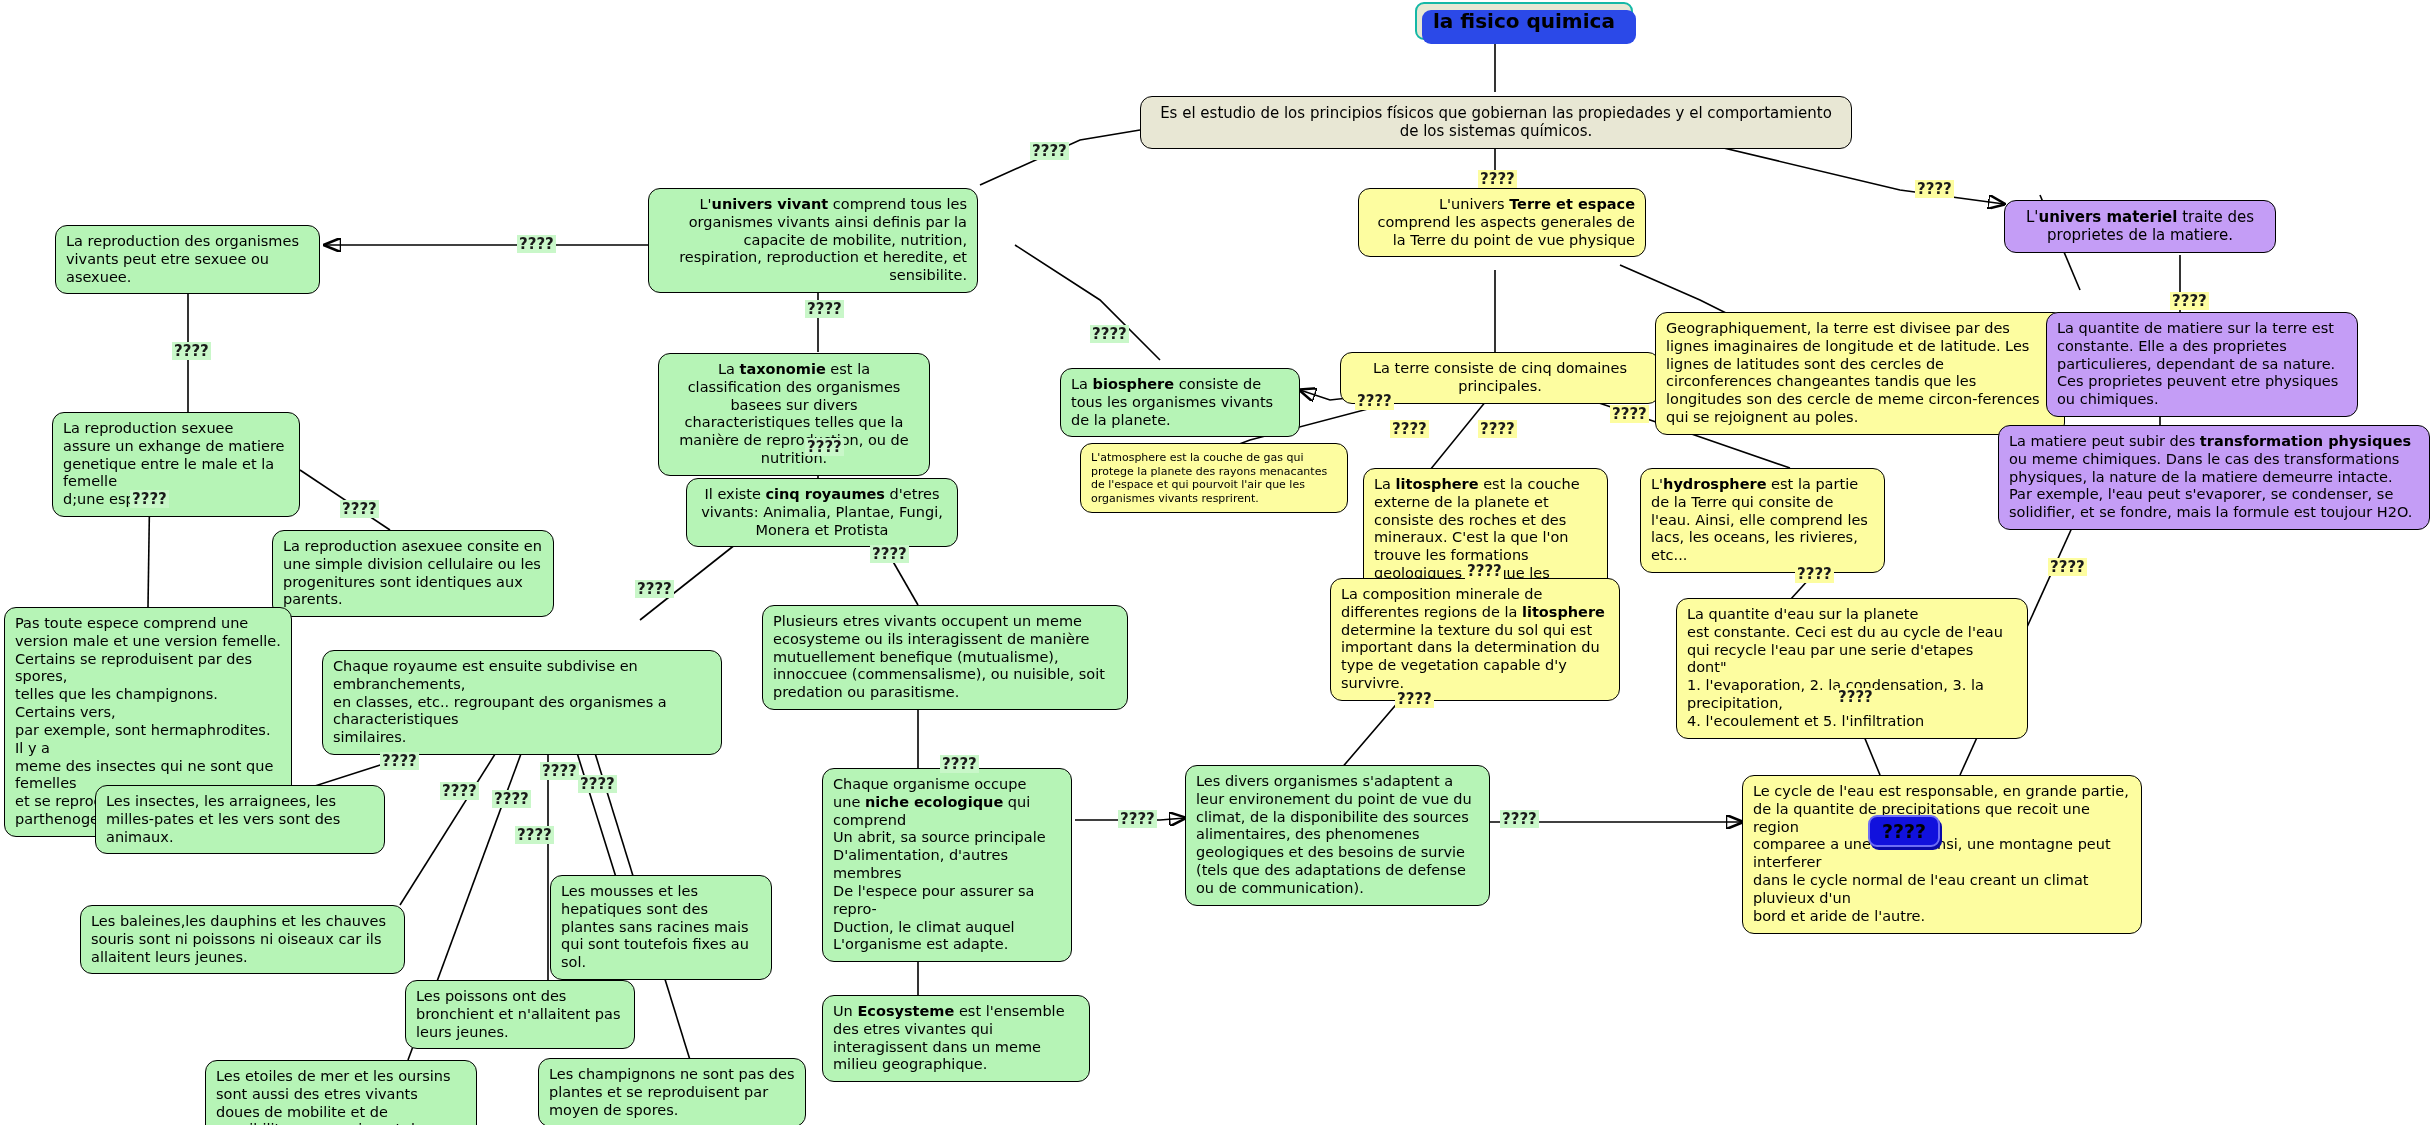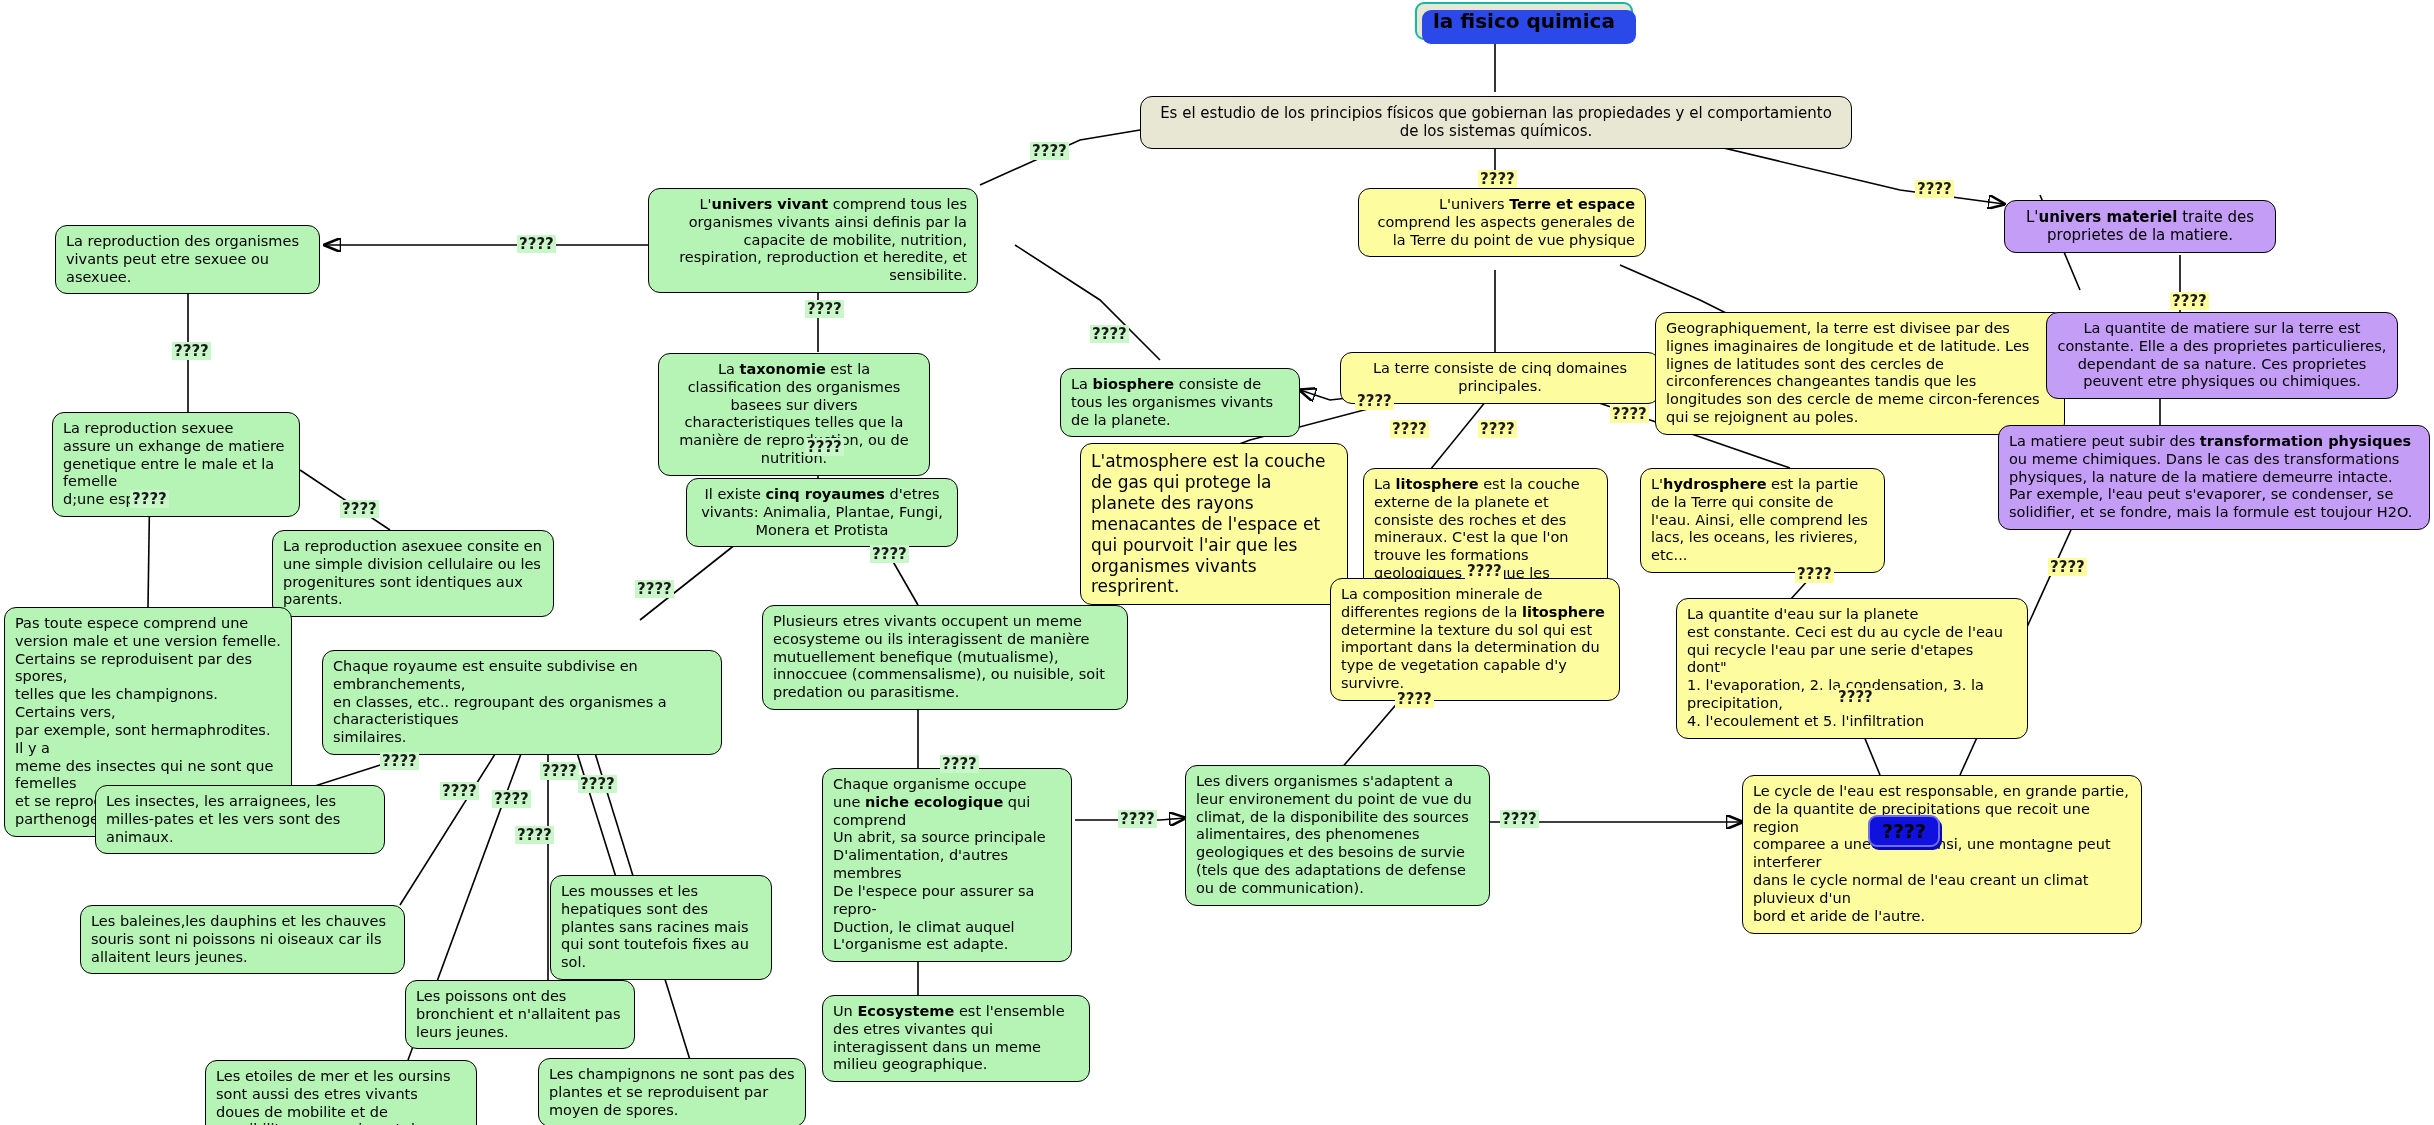--- a/index.html
+++ b/index.html
@@ -177,21 +177,21 @@
 L'organisme est adapte.</div>
 
   <div class="node green" style="left:822px;top:995px;width:268px;font-size:14.5px;white-space:normal;">Un <b>Ecosysteme</b> est l'ensemble des etres vivantes qui interagissent dans un meme milieu geographique.</div>
 
   <div class="node green" style="left:1185px;top:765px;width:305px;font-size:14.5px;white-space:normal;">Les divers organismes s'adaptent a leur environement du point de vue du climat, de la disponibilite des sources alimentaires, des phenomenes geologiques et des besoins de survie (tels que des adaptations de defense ou de communication).</div>
 
   <div class="node green" style="left:1060px;top:368px;width:240px;font-size:14.5px;white-space:normal;">La <b>biosphere</b> consiste de tous les organismes vivants de la planete.</div>
 
   <div class="node yellow" style="left:1340px;top:352px;width:320px;font-size:14.5px;text-align:center;white-space:normal;">La terre consiste de cinq domaines principales.</div>
 
-  <div class="node yellow" style="left:1080px;top:443px;width:268px;font-size:17px;white-space:normal;">L'atmosphere est la couche de gas qui protege la planete des rayons menacantes de l'espace et qui pourvoit l'air que les organismes vivants resprirent.</div>
+  <div class="node yellow" style="left:1080px;top:443px;width:268px;font-size:11px;white-space:normal;">L'atmosphere est la couche de gas qui protege la planete des rayons menacantes de l'espace et qui pourvoit l'air que les organismes vivants resprirent.</div>
 
   <div class="node yellow" style="left:1363px;top:468px;width:245px;font-size:14.5px;white-space:normal;">La <b>litosphere</b> est la couche externe de la planete et consiste des roches et des mineraux. C'est la que l'on trouve les formations geologiques tels que les montagnes.</div>
 
   <div class="node yellow" style="left:1640px;top:468px;width:245px;font-size:14.5px;white-space:normal;">L'<b>hydrosphere</b> est la partie de la Terre qui consite de l'eau.  Ainsi, elle comprend les lacs, les oceans, les rivieres, etc...</div>
 
   <div class="node yellow" style="left:1330px;top:578px;width:290px;font-size:14.5px;white-space:normal;">La composition minerale de differentes regions de la <b>litosphere</b> determine la texture du sol qui est important dans la determination du type de vegetation capable d'y survivre.</div>
 
   <div class="node yellow" style="left:1655px;top:312px;width:410px;font-size:14.5px;white-space:normal;">Geographiquement, la terre est divisee par des lignes imaginaires de longitude et de latitude. Les lignes de latitudes sont des cercles de circonferences changeantes tandis que les longitudes son des cercle de meme circon-ferences qui se rejoignent au poles.</div>
 
   <div class="node yellow" style="left:1676px;top:598px;width:352px;font-size:14.5px;">La quantite d'eau sur la planete
@@ -199,21 +199,21 @@
 qui recycle l'eau par une serie d'etapes dont"
 1. l'evaporation, 2. la condensation, 3. la precipitation,
 4. l'ecoulement et 5. l'infiltration</div>
 
   <div class="node yellow" style="left:1742px;top:775px;width:400px;font-size:14.5px;">Le cycle de l'eau est responsable, en grande partie,
 de la quantite de precipitations que recoit une region
 comparee a une autre. Ainsi, une montagne peut interferer
 dans le cycle normal de l'eau creant un climat pluvieux d'un
 bord et aride de l'autre.</div>
 
-  <div class="node purple" style="left:2046px;top:312px;width:352px;font-size:14.5px;white-space:normal;text-align:center;">La quantite de matiere sur la terre est constante.  Elle a des proprietes particulieres, dependant de sa nature. Ces proprietes peuvent etre physiques ou chimiques.</div>
+  <div class="node purple" style="left:2046px;top:312px;width:312px;font-size:14.5px;white-space:normal;">La quantite de matiere sur la terre est constante.  Elle a des proprietes particulieres, dependant de sa nature. Ces proprietes peuvent etre physiques ou chimiques.</div>
 
   <div class="node purple" style="left:1998px;top:425px;width:432px;font-size:14.5px;white-space:normal;">La matiere peut subir des <b>transformation physiques</b> ou meme chimiques.  Dans le cas des transformations physiques, la nature de la matiere demeurre intacte.  Par exemple, l'eau peut s'evaporer, se condenser, se solidifier, et se fondre, mais la formule est toujour H2O.</div>
 
   <div class="lbl g" style="left:1030px;top:142px;">????</div>
   <div class="lbl y" style="left:1478px;top:170px;">????</div>
   <div class="lbl y" style="left:1915px;top:180px;">????</div>
   <div class="lbl g" style="left:517px;top:235px;">????</div>
   <div class="lbl g" style="left:172px;top:342px;">????</div>
   <div class="lbl g" style="left:130px;top:490px;">????</div>
   <div class="lbl g" style="left:340px;top:500px;">????</div>

